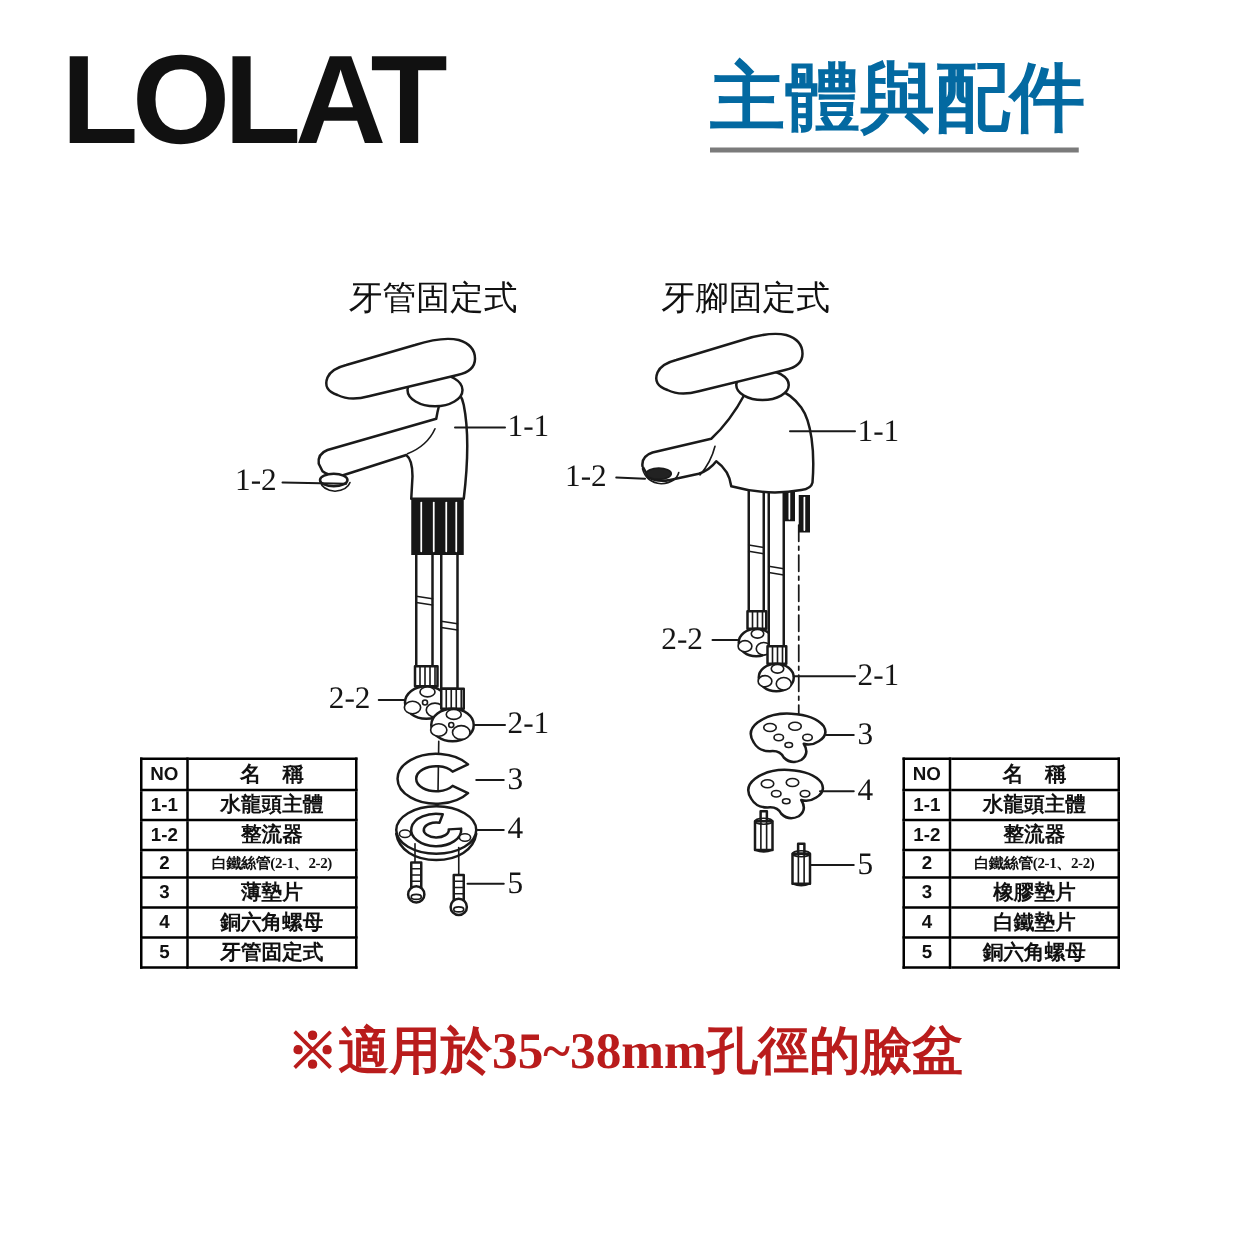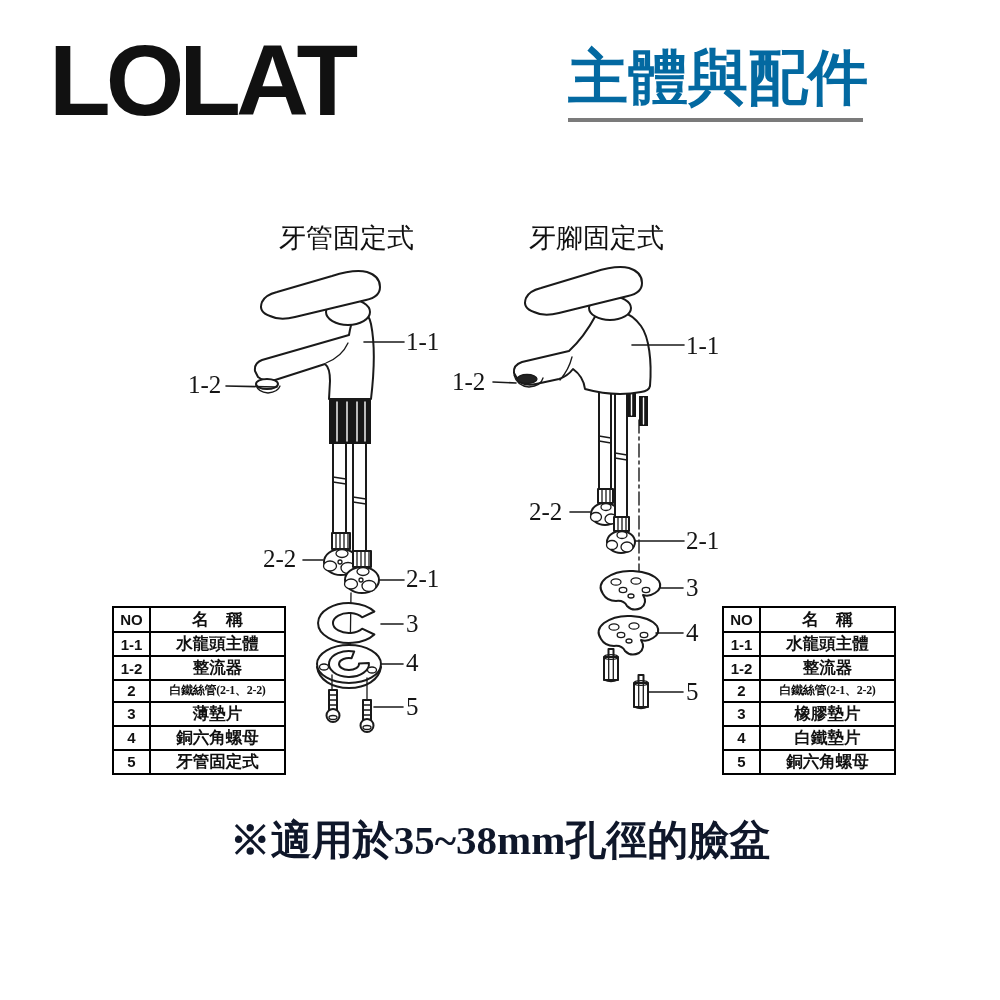--- a/index.html
+++ b/index.html
@@ -44,21 +44,21 @@
   .col-no{width:33px;}
   .col-name{width:131px;}
   .no-cell{font-family:"Liberation Sans",sans-serif;font-weight:700;font-size:15px;}
   .name-cell{font-family:"Liberation Serif",serif;font-weight:600;font-size:16.5px;margin-top:34px;}
   .name-cell.small{font-size:12px;letter-spacing:-0.3px;}
   .hdr-name{font-family:"Liberation Serif",serif;font-weight:700;font-size:17px;}
 
   
   .footnote{position:absolute;left:500px;top:816px;transform:translateX(-50%);
         font-family:"Liberation Serif",serif;font-weight:700;font-size:41px;line-height:48px;
-        color:#0f172a;white-space:nowrap;}
+        color:#b91c1c;white-space:nowrap;}
 </style>
 </head>
 <body>
 
 <div class="page">
 
   <div class="logo">LOLAT</div>
   <div class="page-title">主體與配件</div>
   <div class="title-underline"></div>
 

